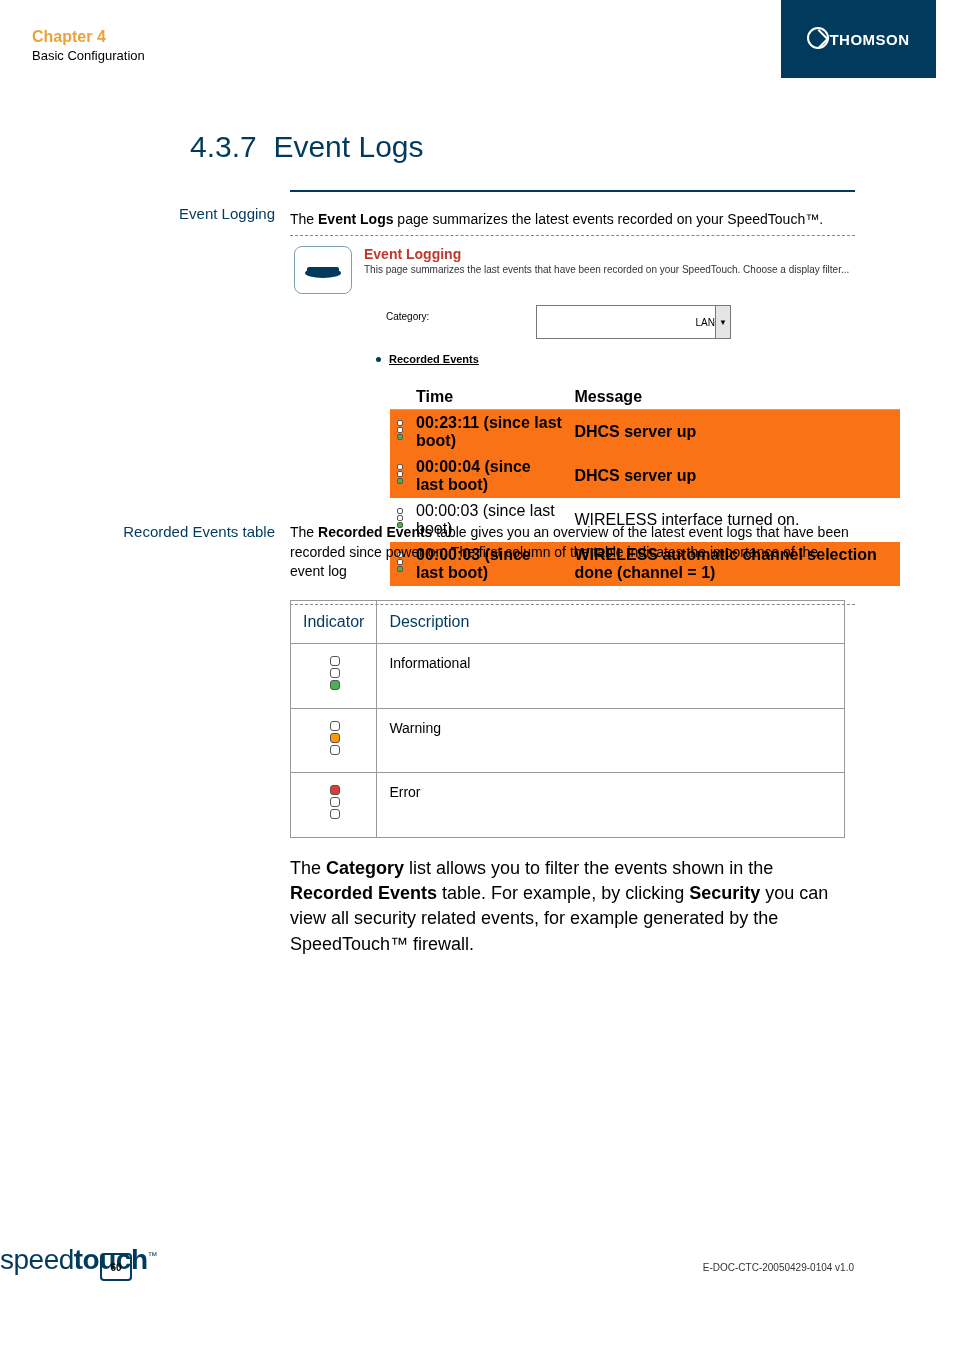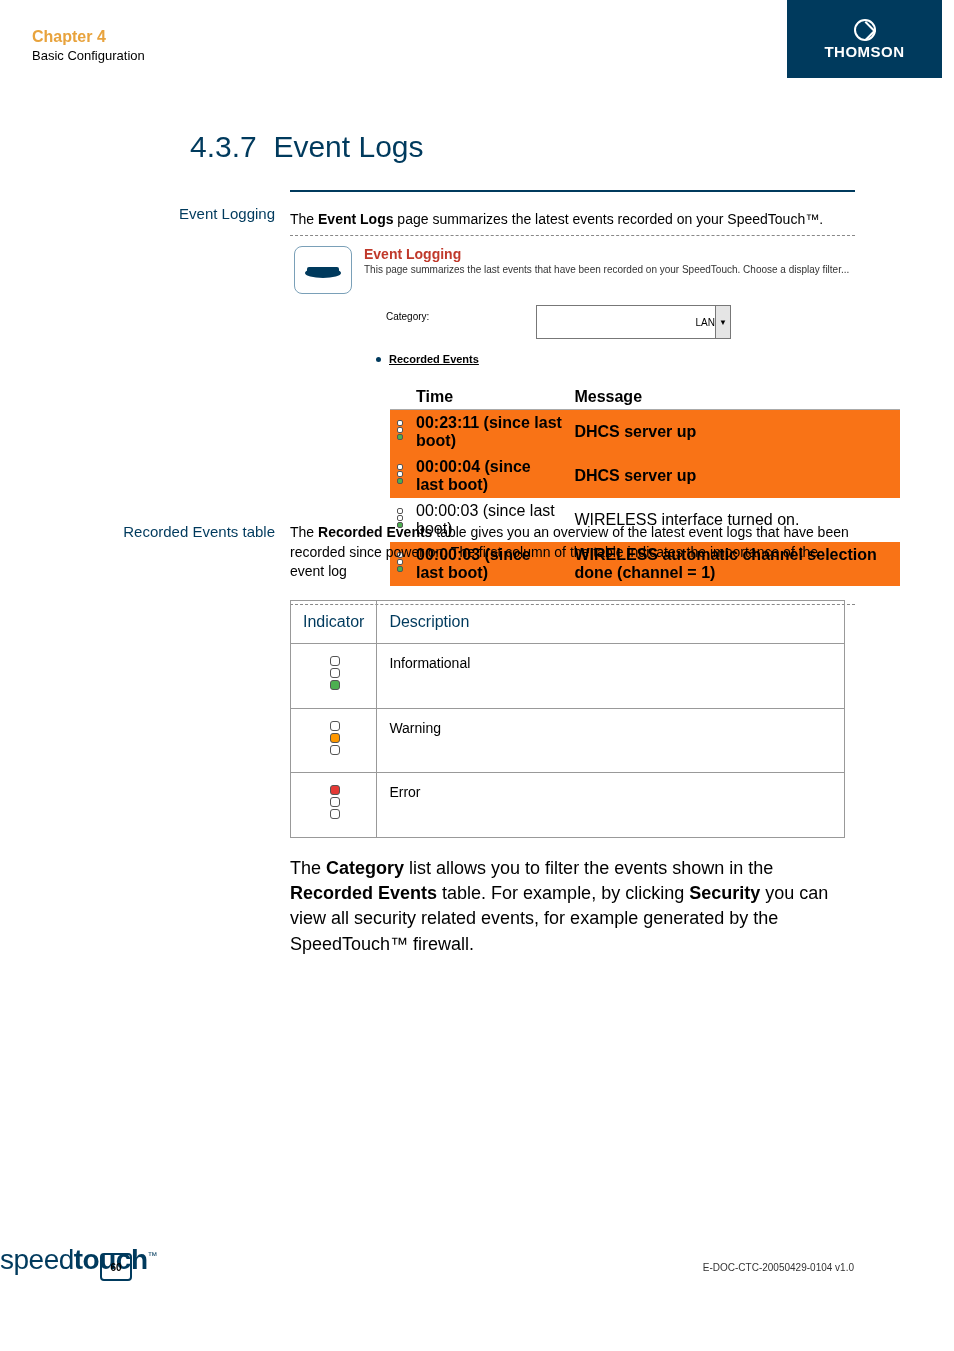--- a/index.html
+++ b/index.html
@@ -6,27 +6,27 @@
   body {
     width: 954px;
     height: 1351px;
     background: #fff;
     font-family: Arial, Helvetica, sans-serif;
     position: relative;
     color: #000;
   }
   .header-bar {
     position: absolute;
-    top: 0; right: 12px;
+    top: 0; right: 18px;
     width: 155px;
     height: 78px;
     background: #003a5d;
     color: #fff;
     display: flex;
-    flex-direction: column;
+    flex-direction: row;
     align-items: center;
     justify-content: center;
   }
   .header-bar .logo-mark {
     width: 22px; height: 22px;
     border: 2px solid #fff;
     border-radius: 50%;
     position: relative;
     margin-bottom: 2px;
   }

